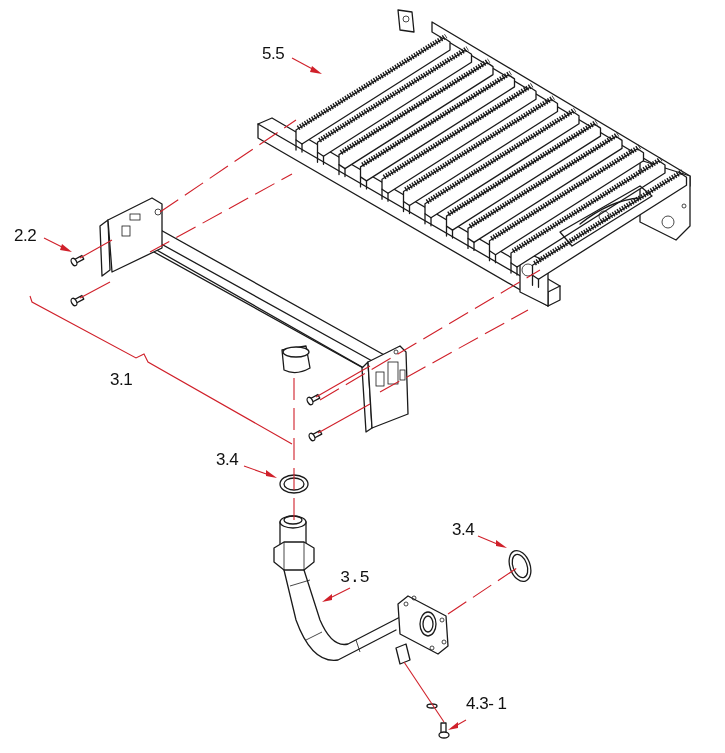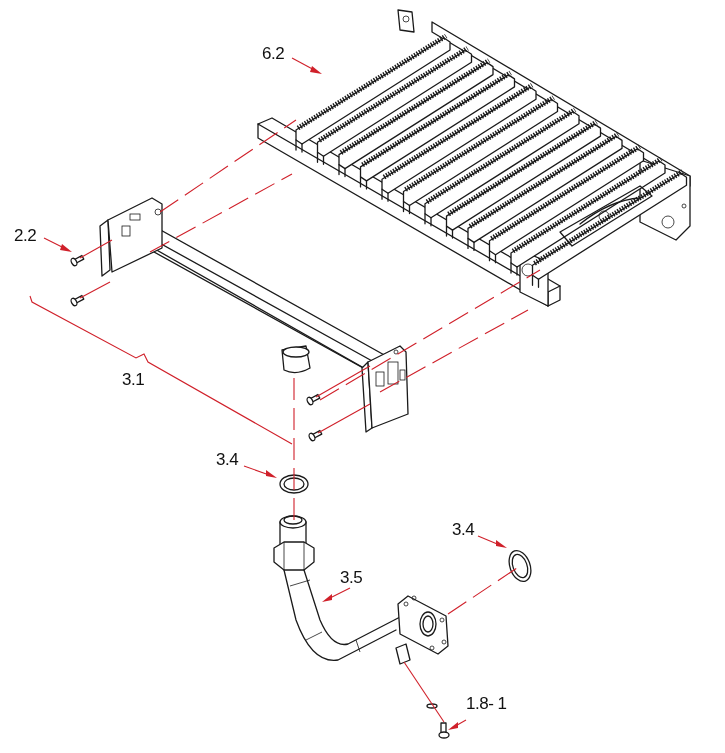--- a/index.html
+++ b/index.html
@@ -218,19 +218,19 @@
   <g fill="#d0202a">
     <polygon points="322,74 312,66 310,72"></polygon>
     <polygon points="72,252 62,244 60,250"></polygon>
     <polygon points="277,478 266,470 266,476"></polygon>
     <polygon points="507,548 496,540 496,546"></polygon>
     <polygon points="322,602 332,594 332,600"></polygon>
     <polygon points="448,730 458,722 458,728"></polygon>
   </g>
 </svg>
 
-<div class="callout" style="left:262px;top:44px;">6.2</div>
+<div class="callout" style="left:262px;top:44px;">5.5</div>
 <div class="callout" style="left:14px;top:226px;">2.2</div>
-<div class="callout" style="left:122px;top:370px;">3.1</div>
+<div class="callout" style="left:110px;top:370px;">3.1</div>
 <div class="callout" style="left:216px;top:450px;">3.4</div>
 <div class="callout" style="left:452px;top:520px;">3.4</div>
-<div class="callout" style="left:340px;top:568px;">3.5</div>
-<div class="callout" style="left:466px;top:694px;">1.8- 1</div>
+<div class="callout" style="left:340px;top:568px;font-family:Liberation Mono, monospace;">3.5</div>
+<div class="callout" style="left:466px;top:694px;">4.3- 1</div>
 
 </body></html>

